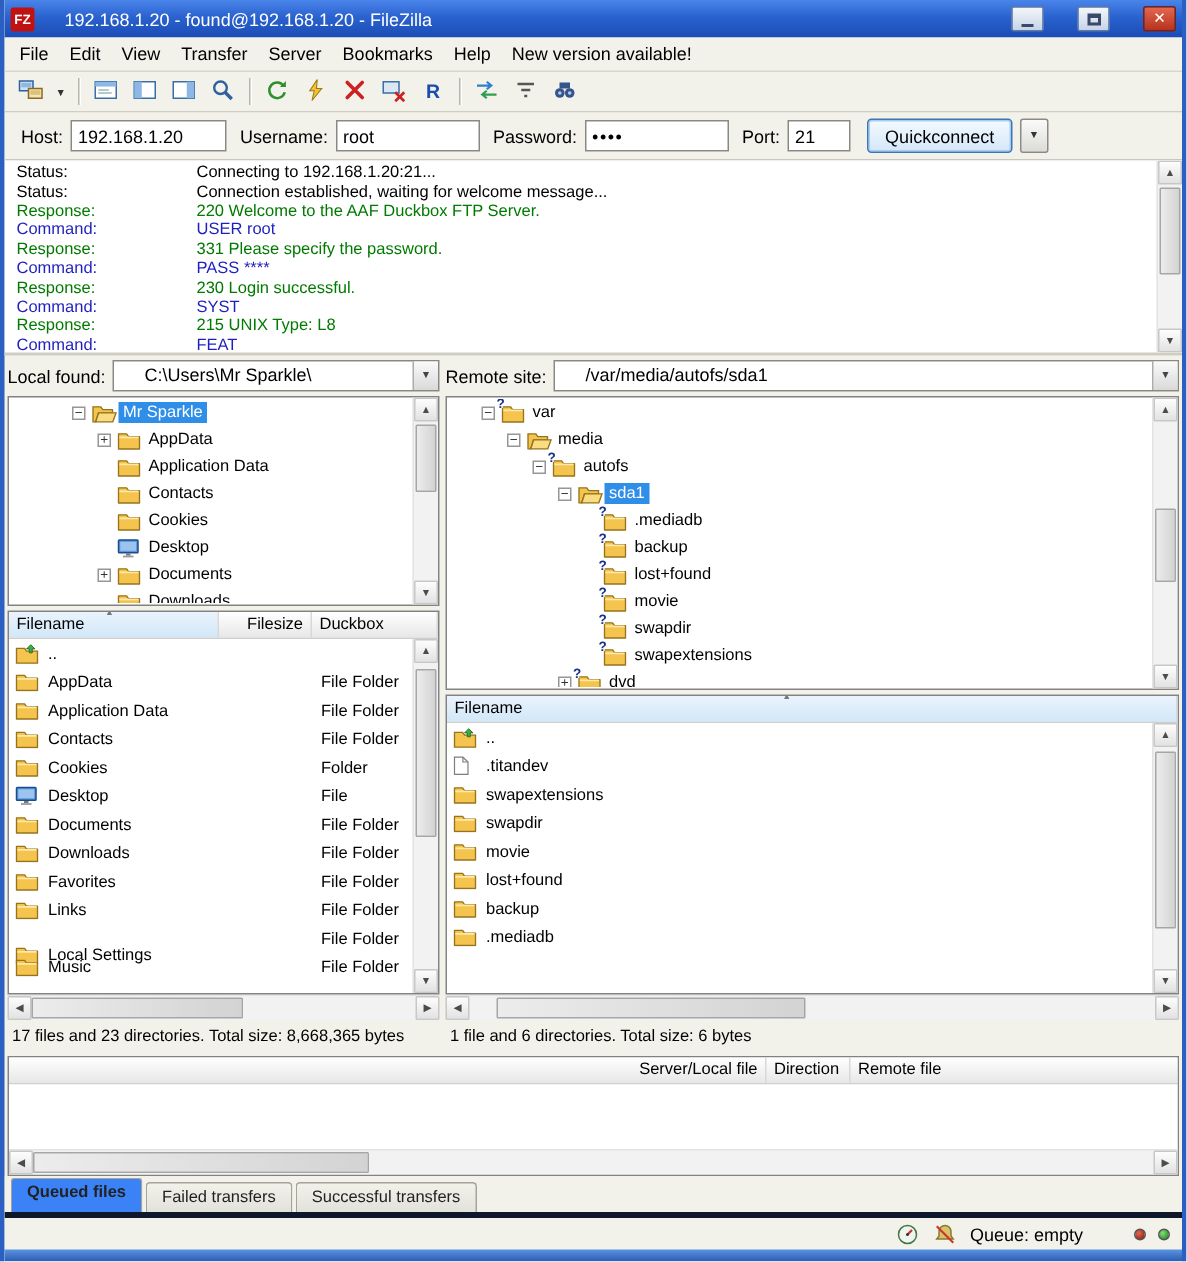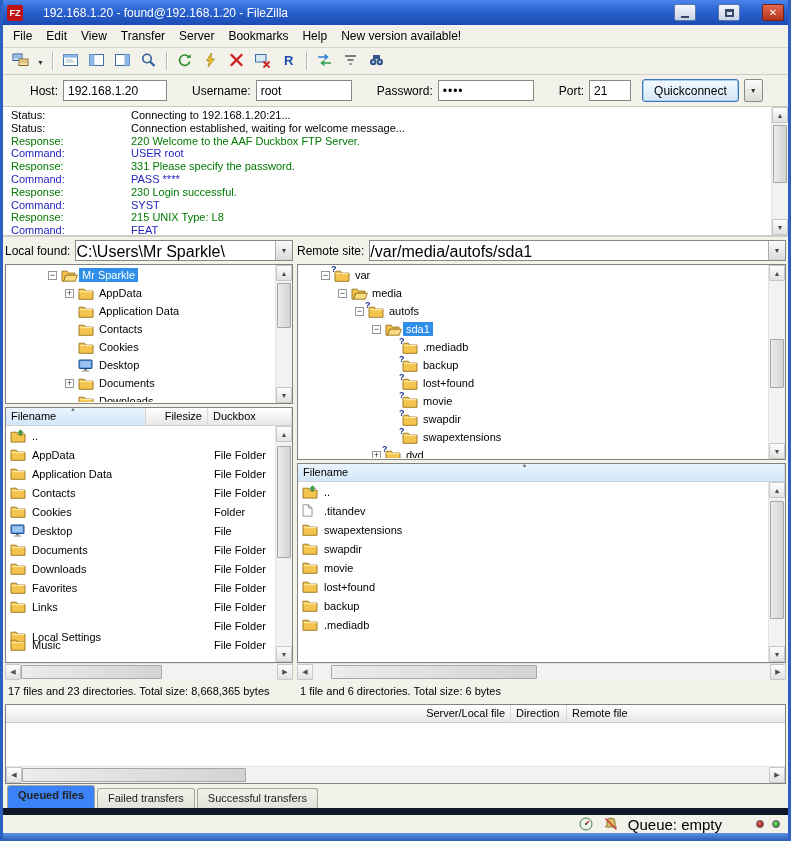--- a/index.html
+++ b/index.html
@@ -30,21 +30,21 @@
   .toolbar{ height:27px; flex:none; display:flex; align-items:center; gap:1px; padding-left:5px;
             background:#f2f1ea; border-bottom:1px solid #d0cec3; }
   .tb-btn{ width:25px; height:23px; display:flex; align-items:center; justify-content:center; border:1px solid transparent; border-radius:2px; }
   .tb-btn.narrow{ width:13px; }
   .tb-sep{ width:1px; height:18px; background:#b9b7ab; box-shadow:1px 0 0 #fff; margin:0 4px; }
   .caret{ font-size:7px; color:#333; }
 
   
   .quickbar{ height:32px; flex:none; display:flex; align-items:center; gap:5px; padding:0 7px;
              background:#f2f1ea; border-bottom:1px solid #c9c7bc; font-size:12px; }
-  .qc-label{ white-space:nowrap; margin-left:20px; }
+  .qc-label{ white-space:nowrap; margin-left:4px; }
   .qc-input{ height:21px; border:1px solid #898983; background:#fff; font-family:inherit; font-size:12px; padding:1px 4px; }
   .qc-input.host{ width:104px; } .qc-input.user{ width:96px; } .qc-input.pass{ width:96px; letter-spacing:1px; } .qc-input.port{ width:42px; }
   .qc-btn{ height:23px; margin-left:6px; padding:0 11px; font-family:inherit; font-size:12px;
            border:1px solid #3b77b8; border-radius:3px; background:linear-gradient(#f4faff,#d4e7f8); box-shadow:0 0 0 1px #a8cdef inset; }
   .qc-drop{ height:23px; width:19px; border:1px solid #8b8b85; border-radius:2px; background:linear-gradient(#fafafa,#dcdcd6); font-size:7px; color:#333; }
 
   
   .log{ height:130px; flex:none; background:#fff; border-bottom:2px solid #cfcdc2; position:relative; overflow:hidden; }
   .log-lines{ position:absolute; left:8px; right:20px; top:2px; }
   .log-line{ display:flex; height:12.8px; line-height:12.8px; white-space:nowrap; overflow:hidden; }
@@ -64,21 +64,21 @@
 
   
   .middle{ flex:1; min-height:0; display:flex; padding:3px 2px 0 2px; }
   .col{ display:flex; flex-direction:column; min-width:0; }
   .left-col{ width:288px; flex:none; }
   .right-col{ flex:1; }
   .splitter{ width:4px; flex:none; }
 
   .site-row{ height:24px; flex:none; display:flex; align-items:center; gap:5px; font-size:12px; padding-bottom:3px; }
   .combo{ flex:1; height:21px; border:1px solid #898983; background:#fff; display:flex; align-items:stretch; min-width:0; }
-  .combo-text{ flex:1; padding:2px 0; white-space:nowrap; overflow:hidden; font-size:16px; }
+  .combo-text{ flex:1; padding:2px 20px; white-space:nowrap; overflow:hidden; font-size:12px; }
   .combo-btn{ width:17px; flex:none; display:flex; align-items:center; justify-content:center; font-size:7px; color:#444;
               background:linear-gradient(#fafafa,#d9d9d9); border-left:1px solid #ababab; }
 
   .tree-box{ flex:none; border:1px solid #828282; background:#fff; position:relative; overflow:hidden; margin-bottom:3px; }
   .local-tree-box{ height:140px; }
   .remote-tree-box{ height:196px; }
   .tree-content{ position:absolute; left:2px; top:1px; right:18px; bottom:1px; overflow:hidden; }
   .tree-box .vscroll{ position:absolute; right:0; top:0; bottom:0; }
   .tree-row{ height:18px; display:flex; align-items:center; white-space:nowrap; }
   .indent{ flex:none; }
@@ -112,21 +112,21 @@
   .q1{ width:505px; flex:none;text-align:right; } .q2{ width:56px; flex:none; } .q3{ flex:1; border-right:none; }
   .queue-body{ flex:1; background:#fff; }
 
   
   .tabs{ height:24px; flex:none; display:flex; align-items:flex-end; padding-left:4px; gap:2px; background:#f2f1ea; }
   .tab{ height:20px; padding:3px 10px 2px; font-size:11px; background:linear-gradient(#f2f1ea,#e2e1da); color:#222;
         border:1px solid #a5a39a; border-bottom:none; border-radius:3px 3px 0 0; white-space:nowrap; position:relative; top:0; }
   .tab.active{ height:23px; background:#3b82f6; font-weight:bold; z-index:2; }
 
   
-  .statusbar{ height:25px; flex:none; background:#f2f1ea; border-top:7px solid #0f172a; display:flex; align-items:center; padding:0 8px; font-size:15px; }
+  .statusbar{ height:25px; flex:none; background:#f2f1ea; border-top:4px solid #0f172a; display:flex; align-items:center; padding:0 8px; font-size:12px; }
   .sb-right{ margin-left:auto; display:flex; align-items:center; gap:8px; }
   .sb-icon{ width:17px; height:16px; display:flex; align-items:center; justify-content:center; }
   .sb-text{ margin-right:26px; }
   .led{ width:8px; height:8px; border-radius:50%; border:1px solid #555; }
   .led.red{ background:radial-gradient(circle at 35% 35%,#e06a55,#8c1708); }
   .led.green{ background:radial-gradient(circle at 35% 35%,#7fe07a,#1d7a18); }
 
   .bottom-frame{ height:8px; flex:none; background:linear-gradient(180deg,#5b93e2,#2a5cb4); }
 </style>
 </head>

